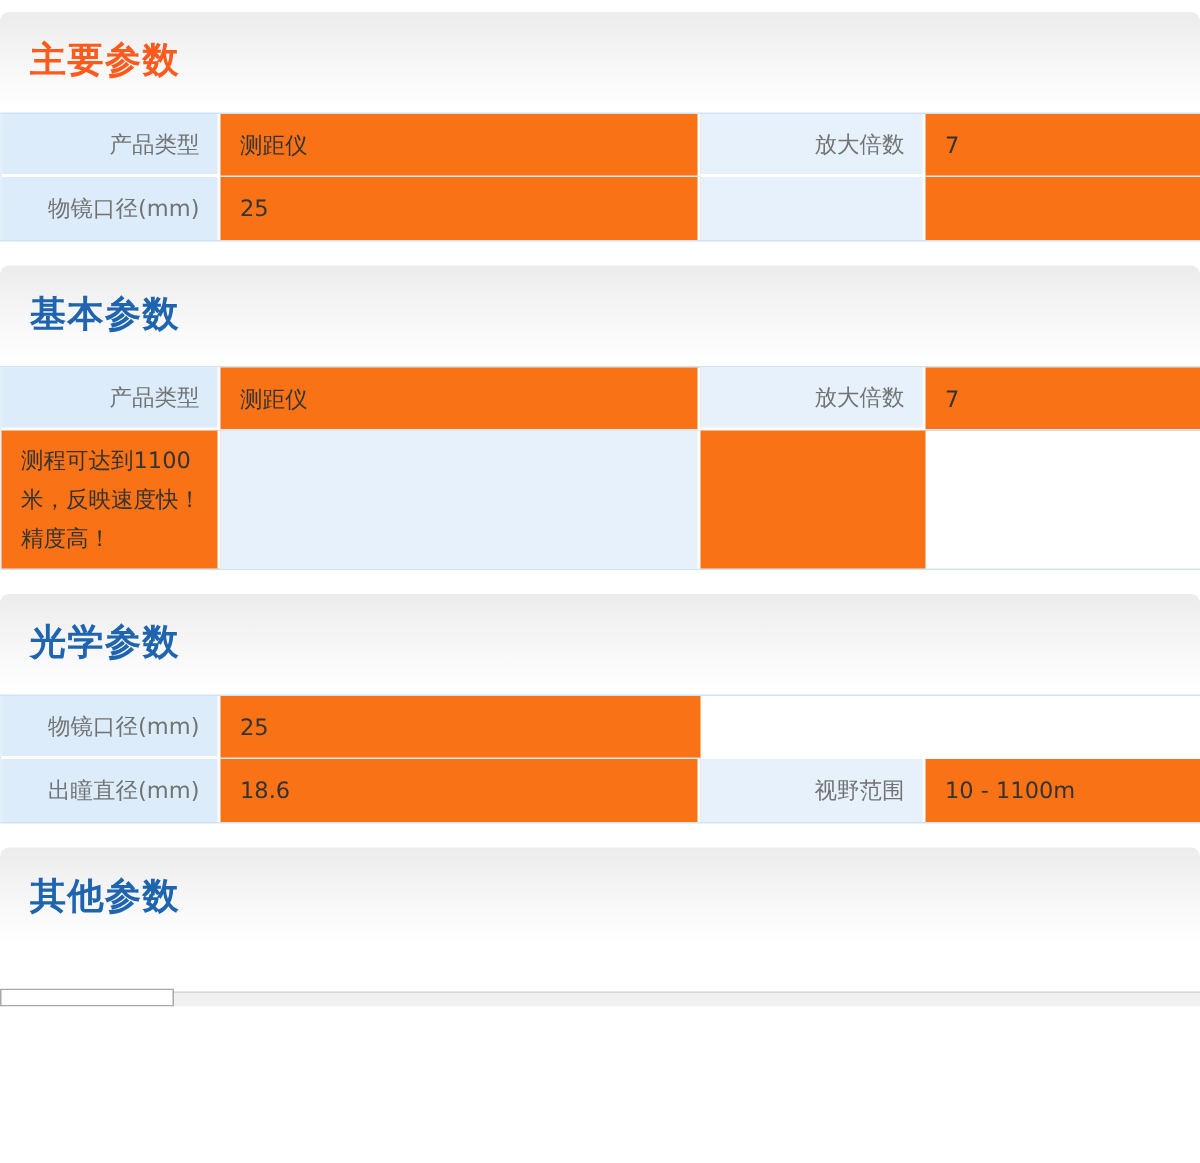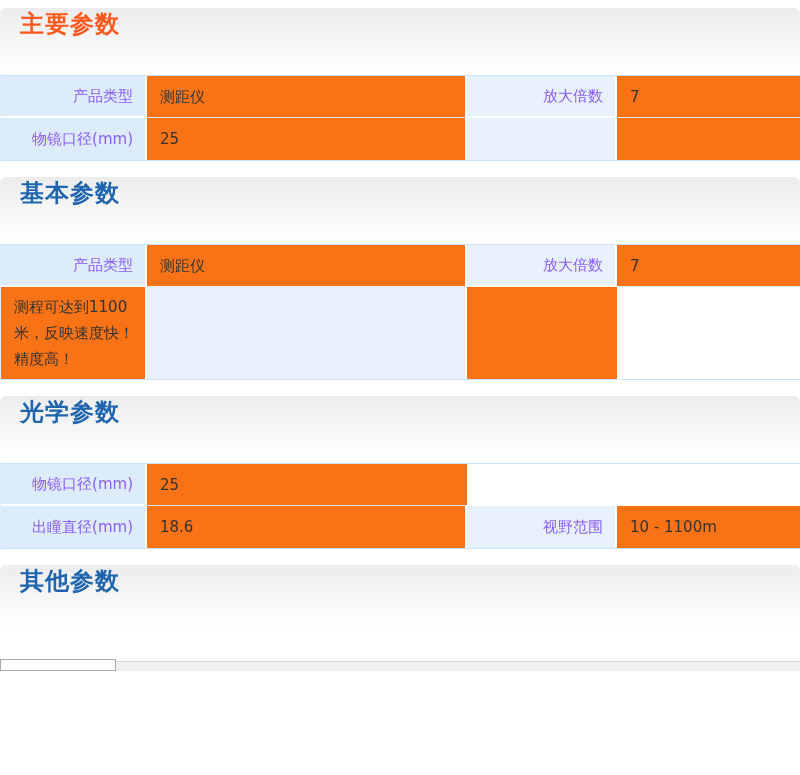--- a/index.html
+++ b/index.html
@@ -8,21 +8,21 @@
     font-family:"DejaVu Sans","Liberation Sans",sans-serif;
     -webkit-font-smoothing:antialiased;
   }
   .page{padding-top:8px;}
 
   
   .sec-head{
     height:64px;
     background:linear-gradient(to bottom,#ececec 0%,#f7f7f7 55%,#ffffff 100%);
     border-radius:6px 6px 0 0;
-    display:flex;
+    display:flex;align-items:center;
     padding-left:20px;
     margin-top:16px;
   }
   .sec-head.first{margin-top:0;}
   .sec-title{
     margin:0;font-size:24px;font-weight:bold;letter-spacing:1px;
   }
 
   
   .spec-table{
@@ -39,21 +39,21 @@
   .cell{
     min-height:42px;
     display:flex;align-items:center;
     font-size:15px;
     border-right:2px solid #fff;
     border-bottom:2px solid #fff;
     box-sizing:border-box;
   }
   .cell.label{
     background:#dcecfa;
-    color:#8b5cf6;
+    color:#737373;
     justify-content:flex-end;
     text-align:left;
     padding:6px 12px 6px 6px;
   }
   .cell.label.right-col{background:#e6f1fc;}
   .cell.value{
     background:#f97316;
     color:#333;
     padding:7px 10px 7px 13px;
     line-height:26px;

